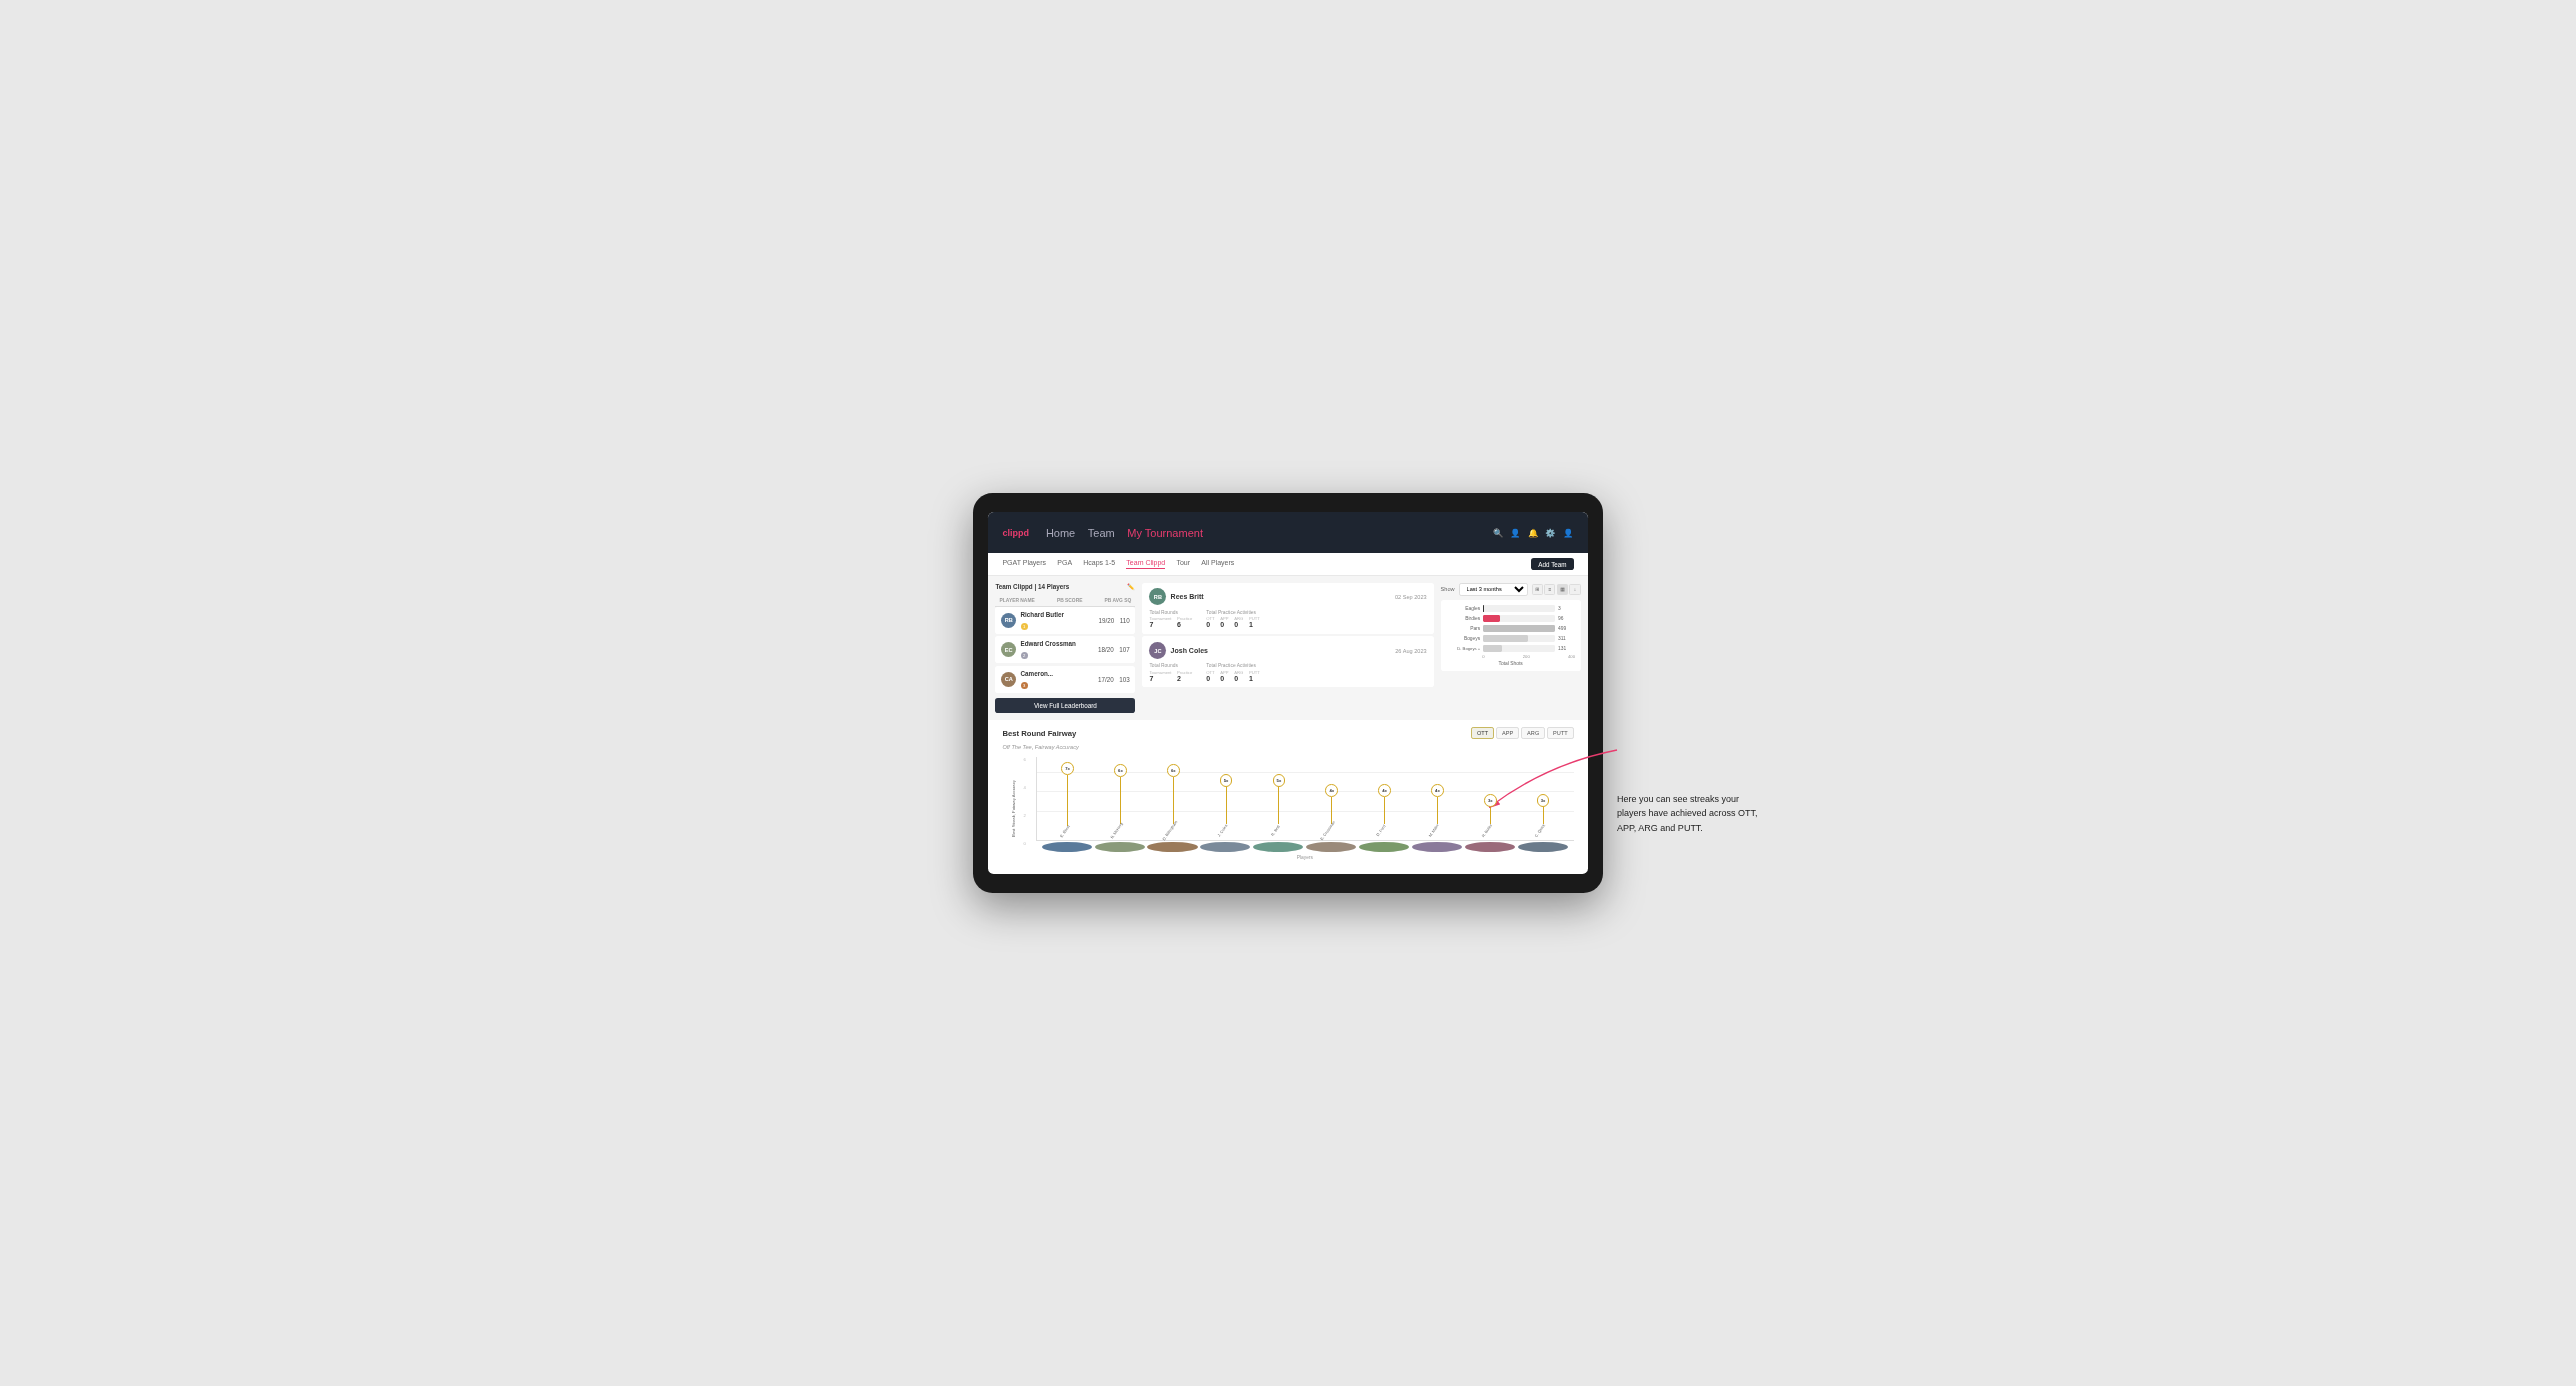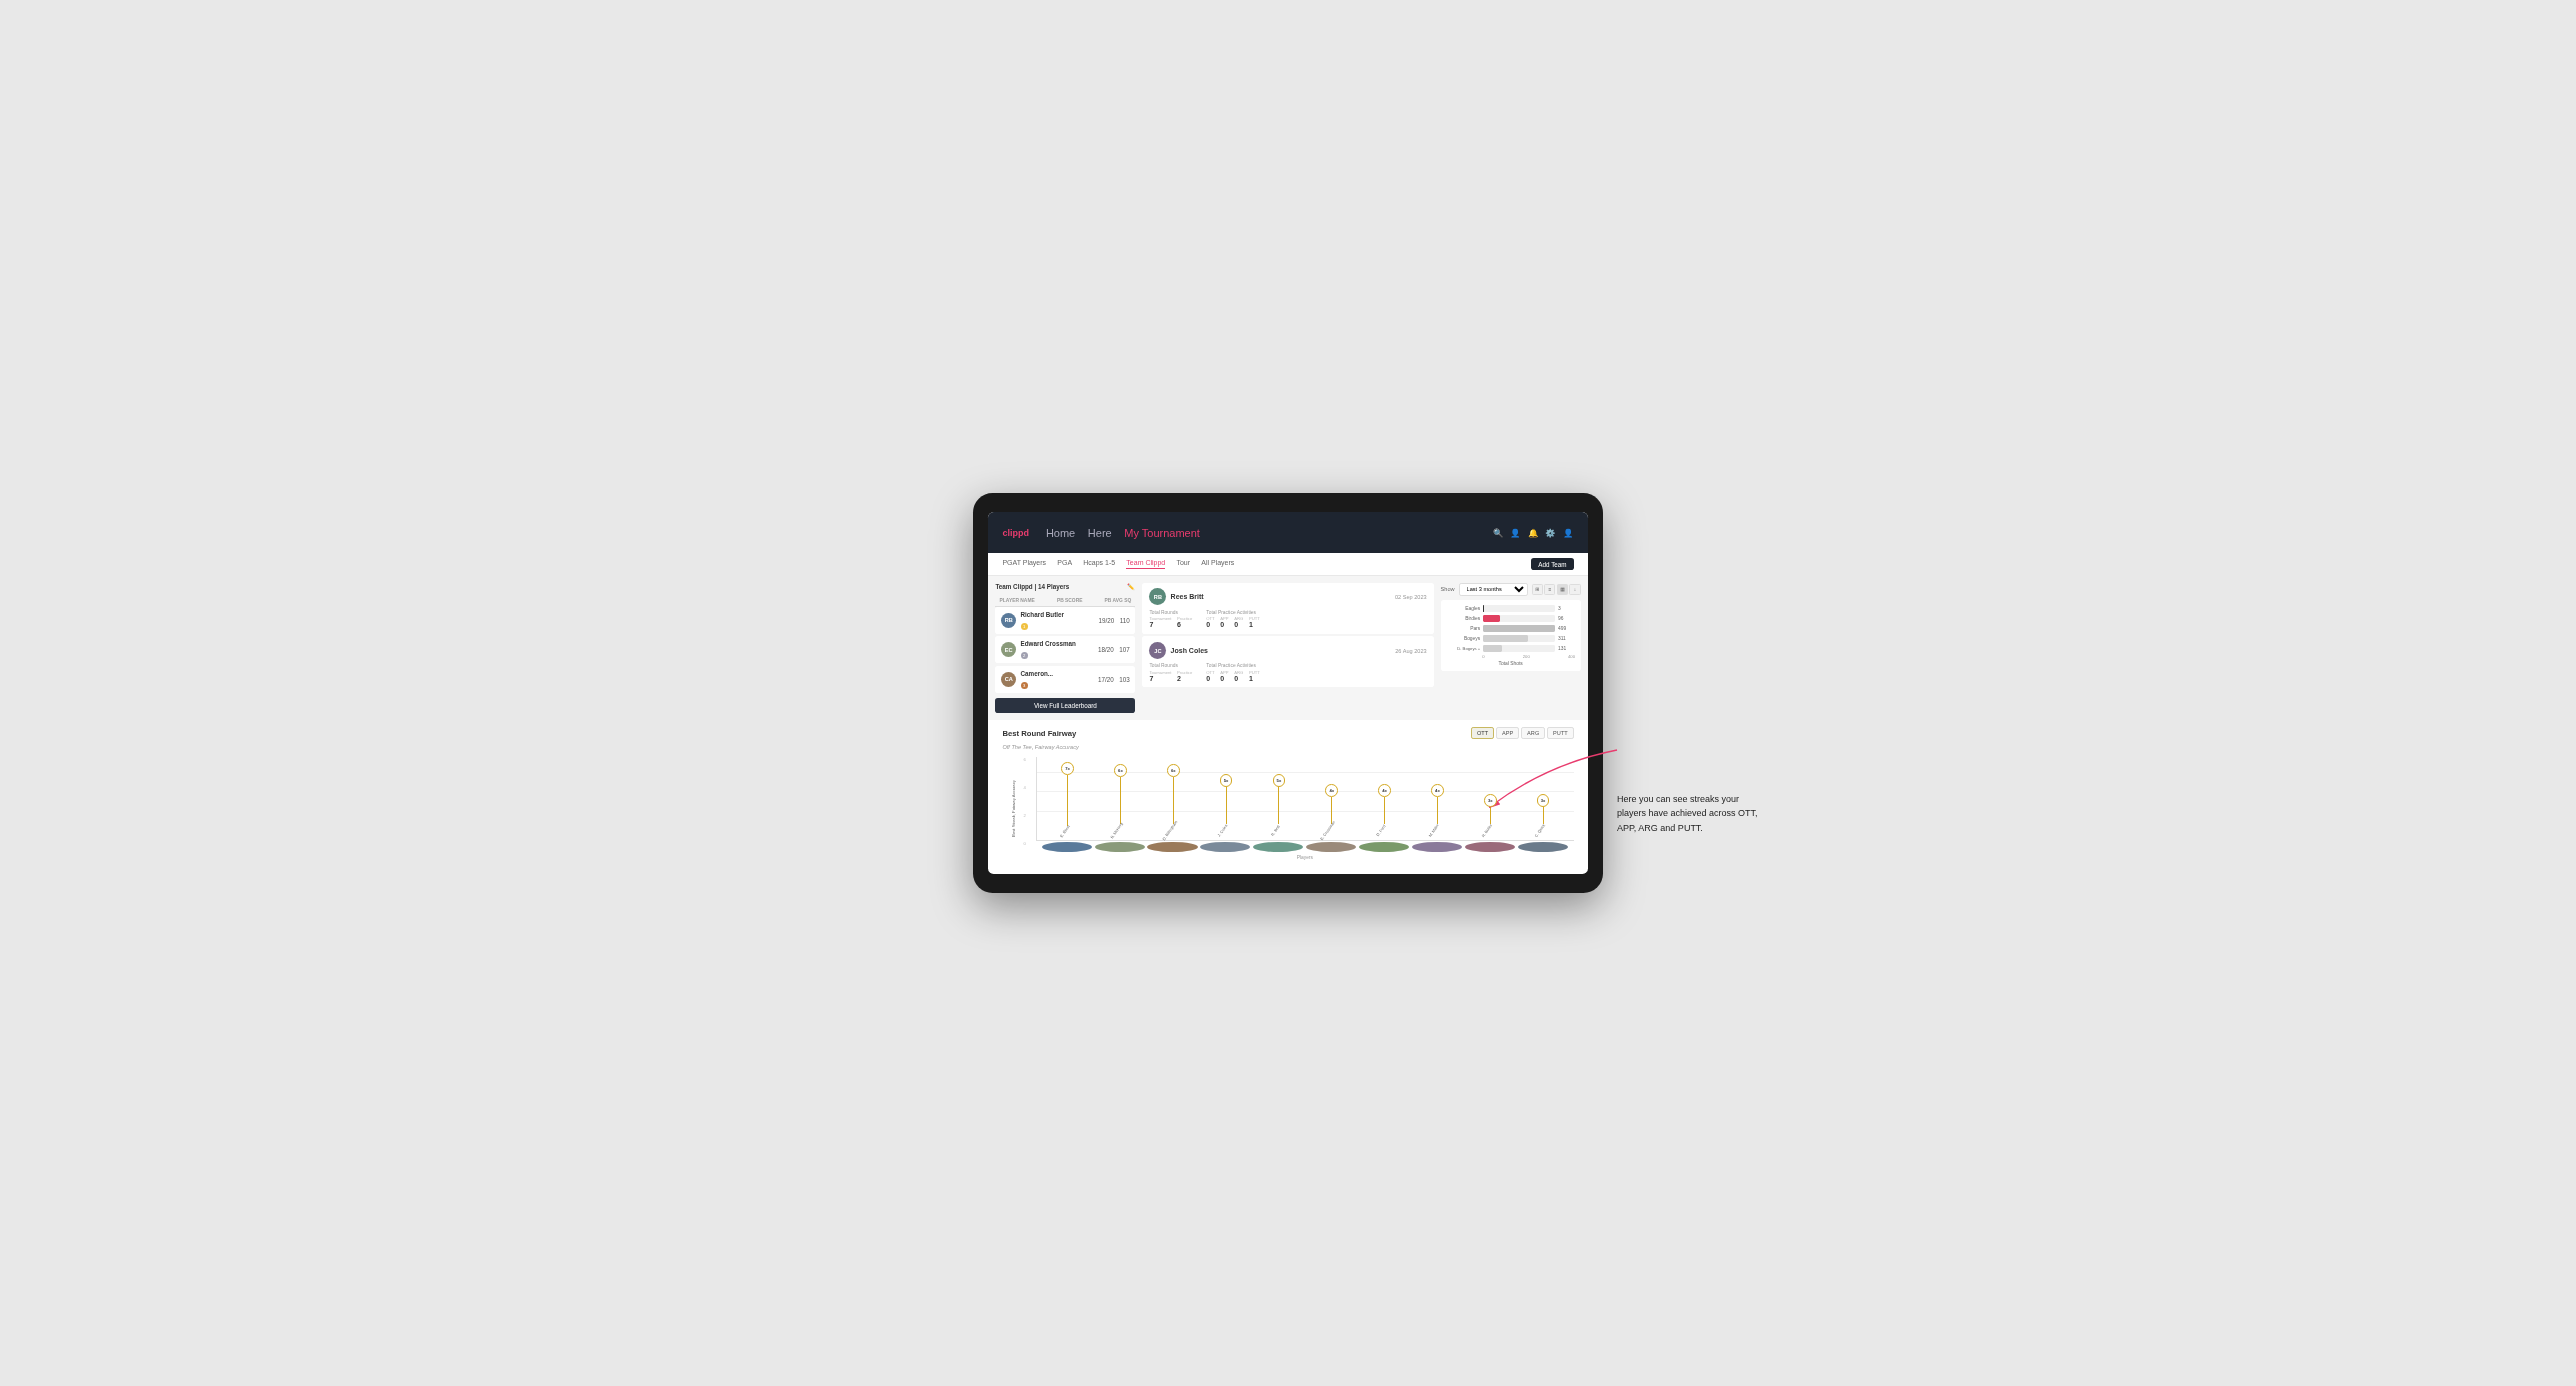--- a/index.html
+++ b/index.html
@@ -366,21 +366,21 @@
 <body>
 
 <div class="tablet-wrapper" style="position:relative; display:inline-block;">
   <div class="tablet-outer">
     <div class="tablet-screen">
 
       <div class="nav-bar">
         <div class="nav-logo">clippd</div>
         <div class="nav-links">
           <span class="nav-link">Home</span>
-          <span class="nav-link">Here</span>
+          <span class="nav-link">Team</span>
           <span class="nav-link active">My Tournament</span>
         </div>
         <div class="nav-icons">
           <span class="nav-icon">🔍</span>
           <span class="nav-icon">👤</span>
           <span class="nav-icon">🔔</span>
           <span class="nav-icon">⚙️</span>
           <span class="nav-icon">👤</span>
         </div>
       </div>

